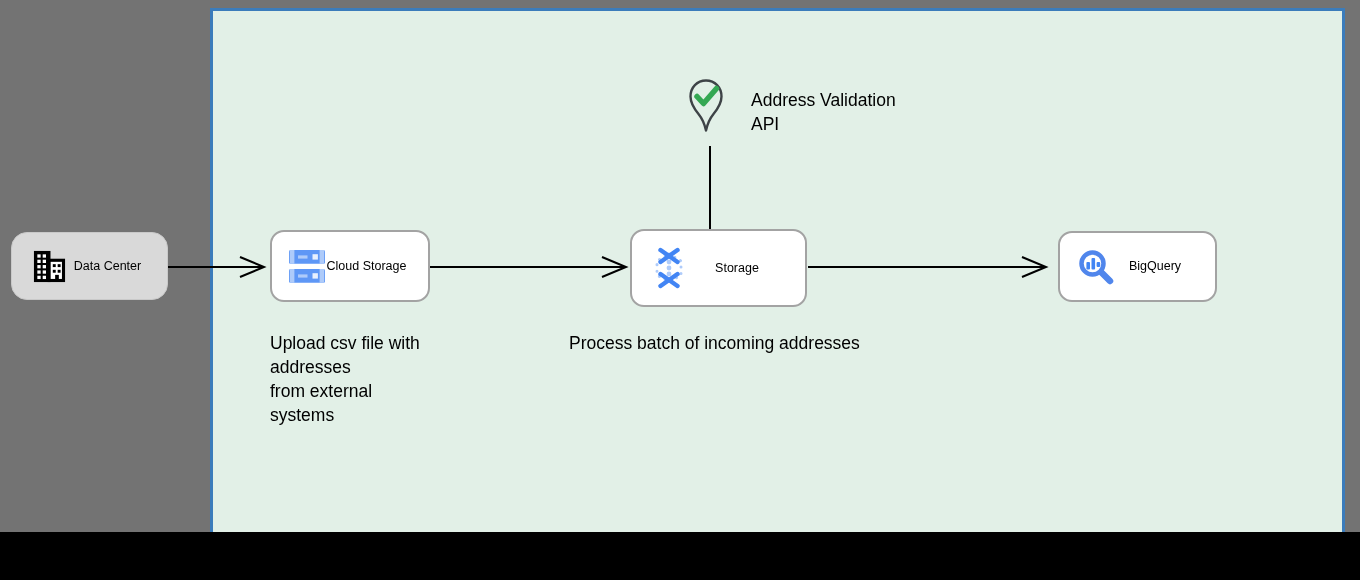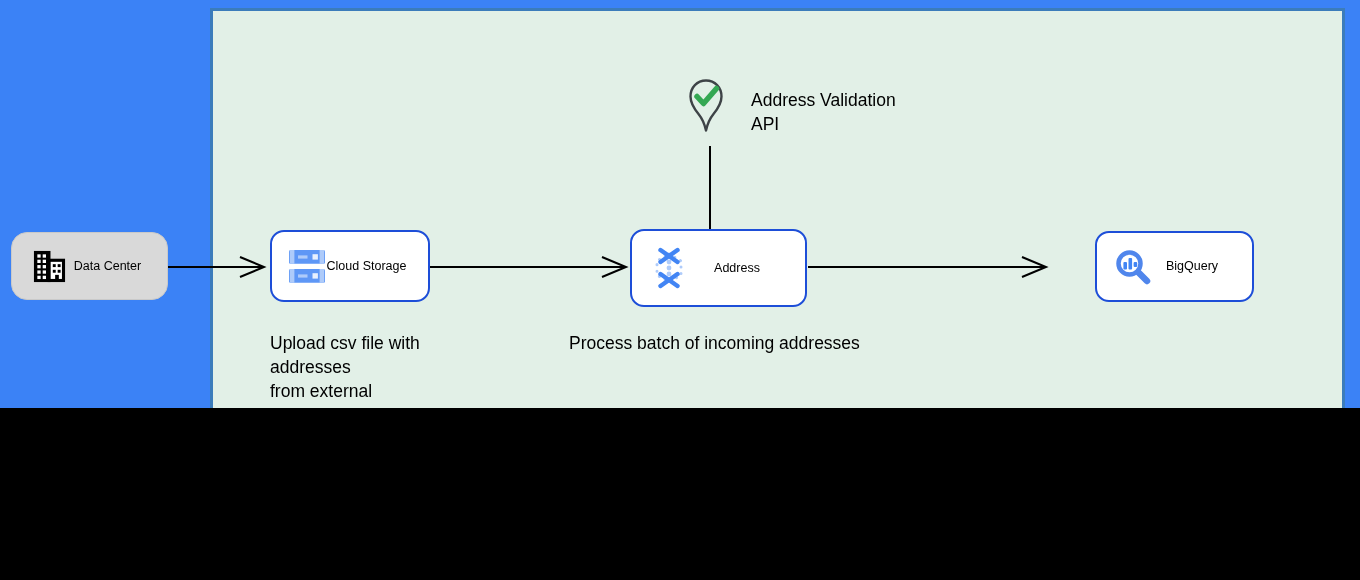--- a/index.html
+++ b/index.html
@@ -1,27 +1,27 @@
 <!DOCTYPE html>
 <html><head>
 <meta charset="utf-8">
 <style>
   html,body{margin:0;padding:0;background:#000;}
   .stage{
-    position:relative;width:1360px;height:408px;background:#3b82f6;overflow:hidden;
+    position:relative;width:1360px;height:532px;background:#737373;overflow:hidden;
     font-family:"Liberation Sans",sans-serif;color:#000;
   }
   .panel{
     position:absolute;left:210px;top:8px;width:1129px;height:554px;
     background:#e2f0e7;border:3px solid #3b7cbb;box-sizing:content-box;
   }
   .overlay{position:absolute;left:0;top:0;width:1360px;height:580px;pointer-events:none;}
   .node{
     position:absolute;display:flex;align-items:center;box-sizing:border-box;
-    background:#ffffff;border:2px solid #1d4ed8;border-radius:14px;
+    background:#ffffff;border:2px solid #a3a3a3;border-radius:14px;
   }
   .node .icon{display:flex;align-items:center;margin-left:17px;flex:0 0 auto;}
   .node .nlabel{
     flex:1;text-align:center;font-size:12.5px;line-height:15px;color:#000;
     padding-right:20px;white-space:nowrap;
   }
   .node-gray{
     background:#d9d9d9;border:1px solid #c9c9c9;border-radius:16px;
   }
   .caption{
@@ -122,24 +122,24 @@
           <line x1="11.5" y1="39" x2="28.5" y2="27"></line>
           <line x1="28.5" y1="39" x2="11.5" y2="27"></line>
         </g>
         <g fill="#aecbfa">
           <circle cx="20" cy="15" r="2.4"></circle>
           <circle cx="20" cy="21" r="2.4"></circle>
           <circle cx="20" cy="27" r="2.4"></circle>
         </g>
       </svg>
     </span>
-    <span class="nlabel">Address</span>
+    <span class="nlabel">Storage</span>
   </div>
 
-  <div class="node" style="left:1095px;top:231px;width:159px;height:71px">
+  <div class="node" style="left:1058px;top:231px;width:159px;height:71px">
     <span class="icon">
       <svg width="38" height="38" viewBox="0 0 38 38">
         <line x1="24.5" y1="24.5" x2="33" y2="33" stroke="#5086ec" stroke-width="6.5" stroke-linecap="round"></line>
         <circle cx="15.5" cy="15.5" r="11" fill="#ffffff" stroke="#5086ec" stroke-width="4.5"></circle>
         <g fill="#4285f4">
           <rect x="9.4" y="14" width="3.6" height="7.6" rx="1"></rect>
           <rect x="14.5" y="10" width="3.6" height="11.6" rx="1"></rect>
           <rect x="19.6" y="14" width="3.6" height="5" rx="1"></rect>
         </g>
       </svg>

